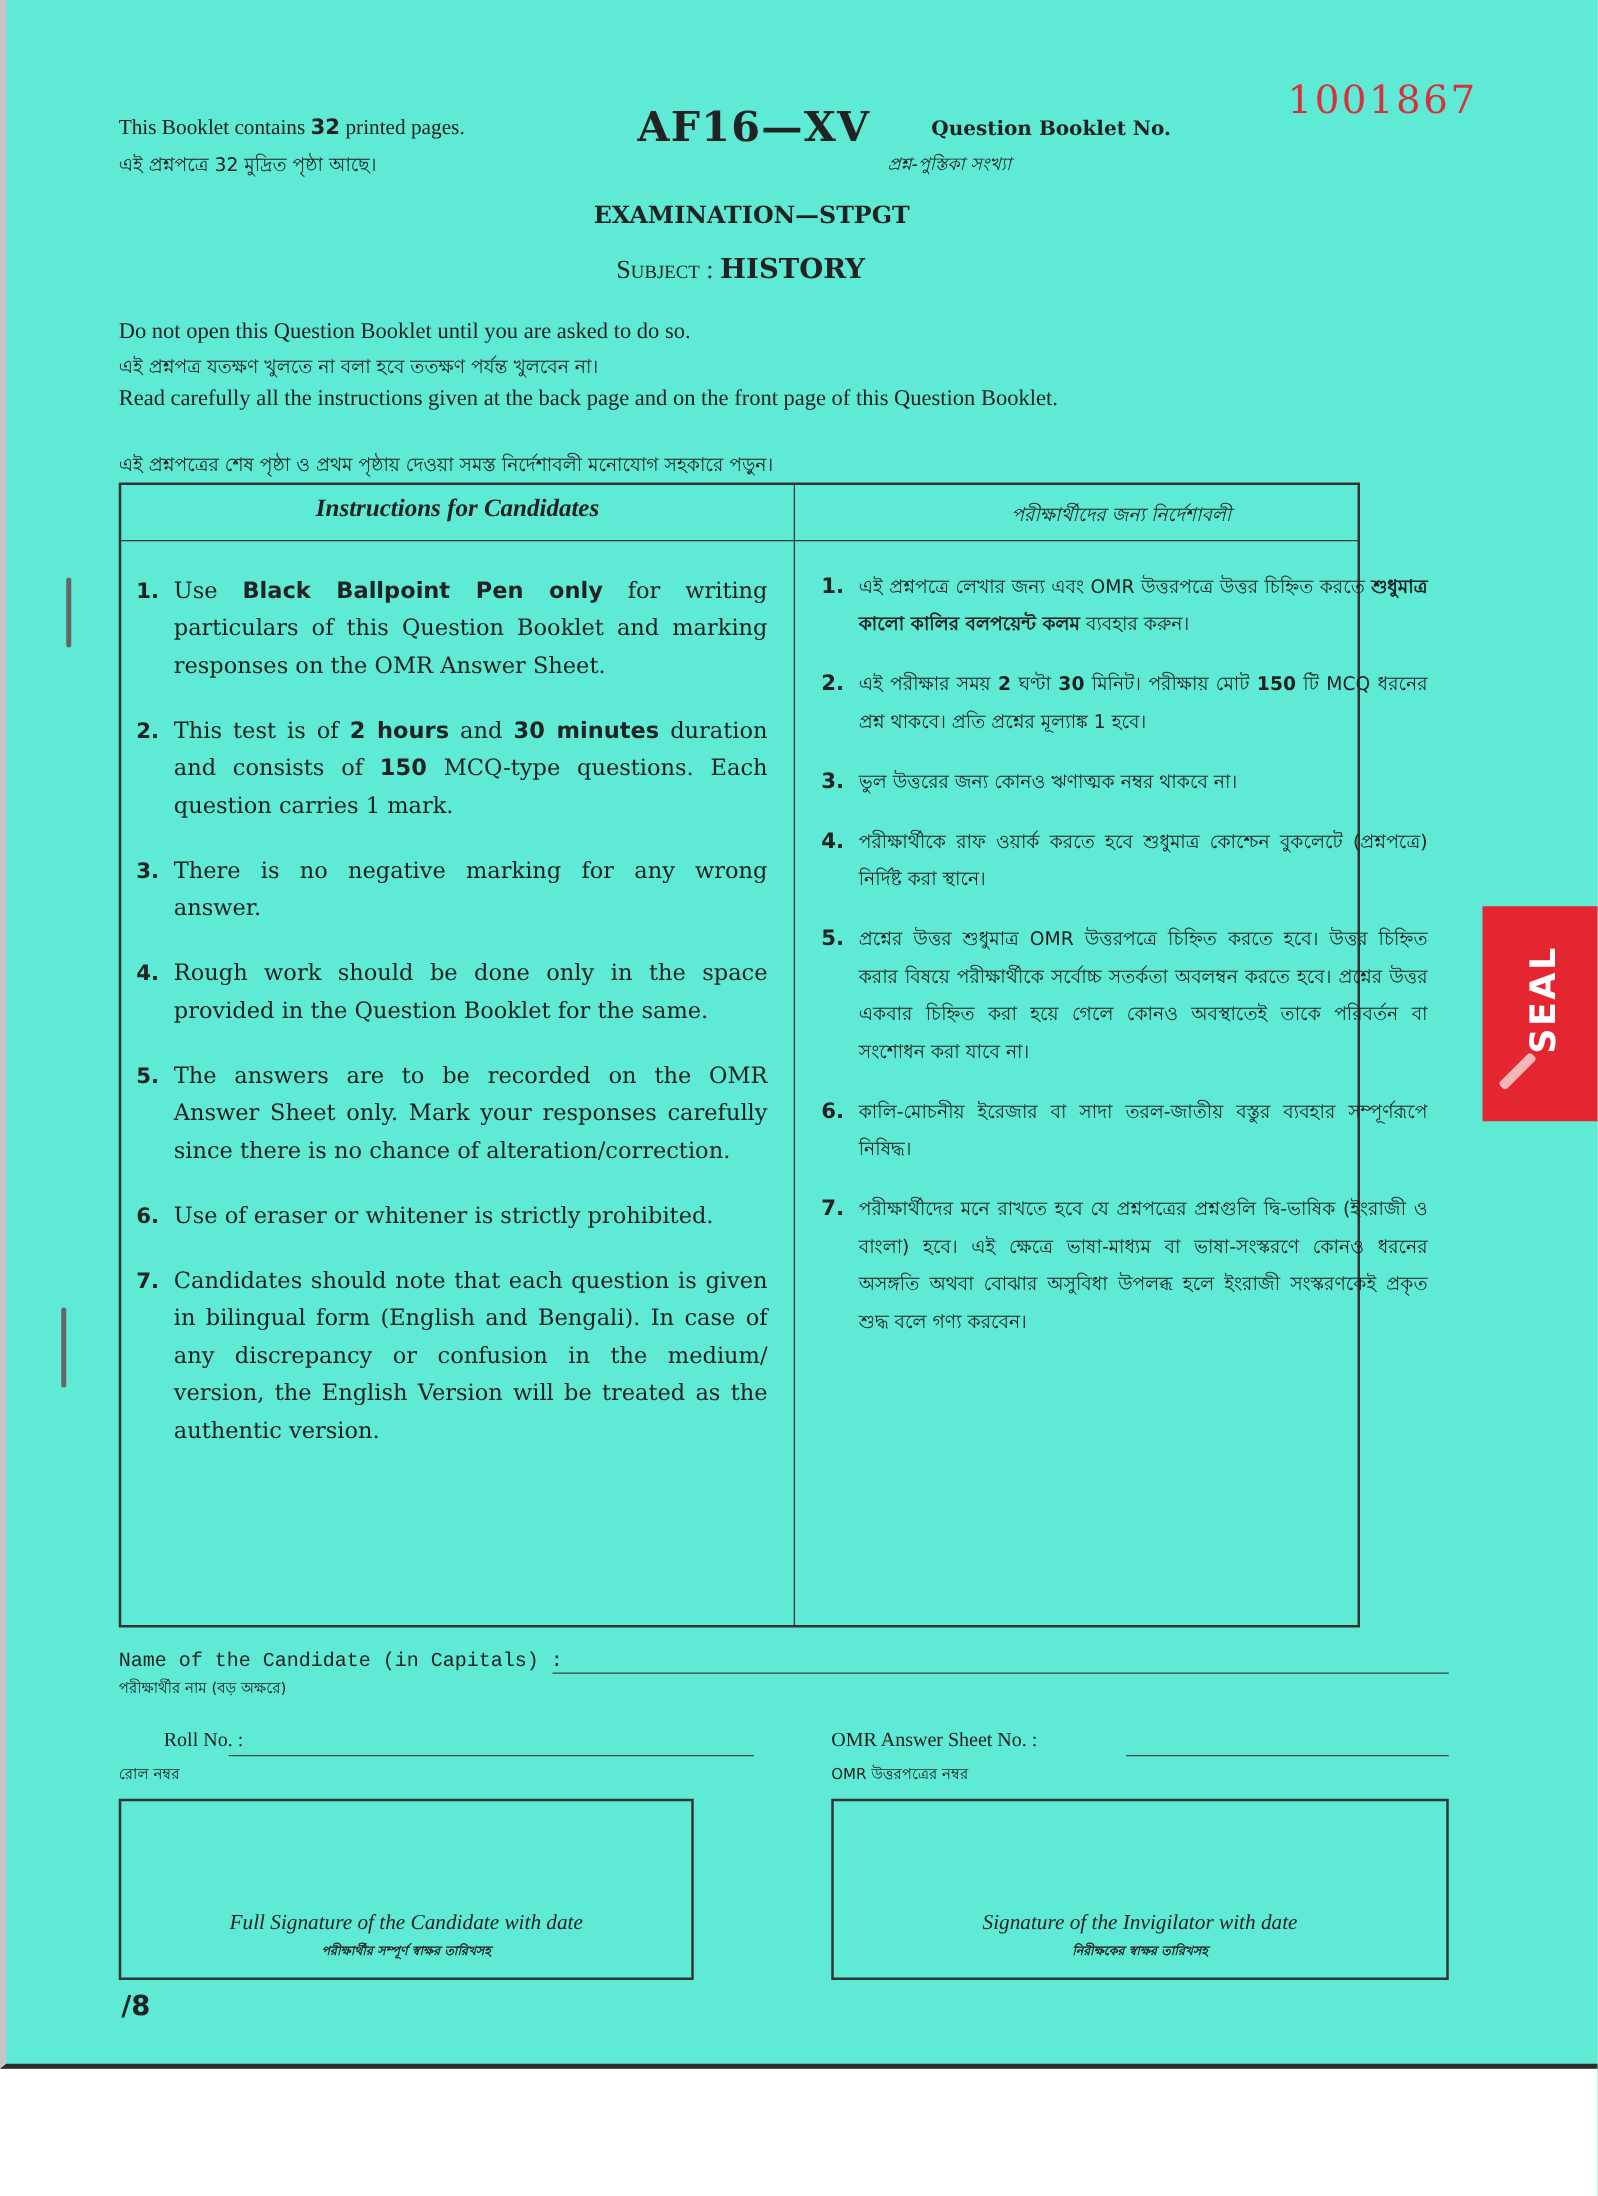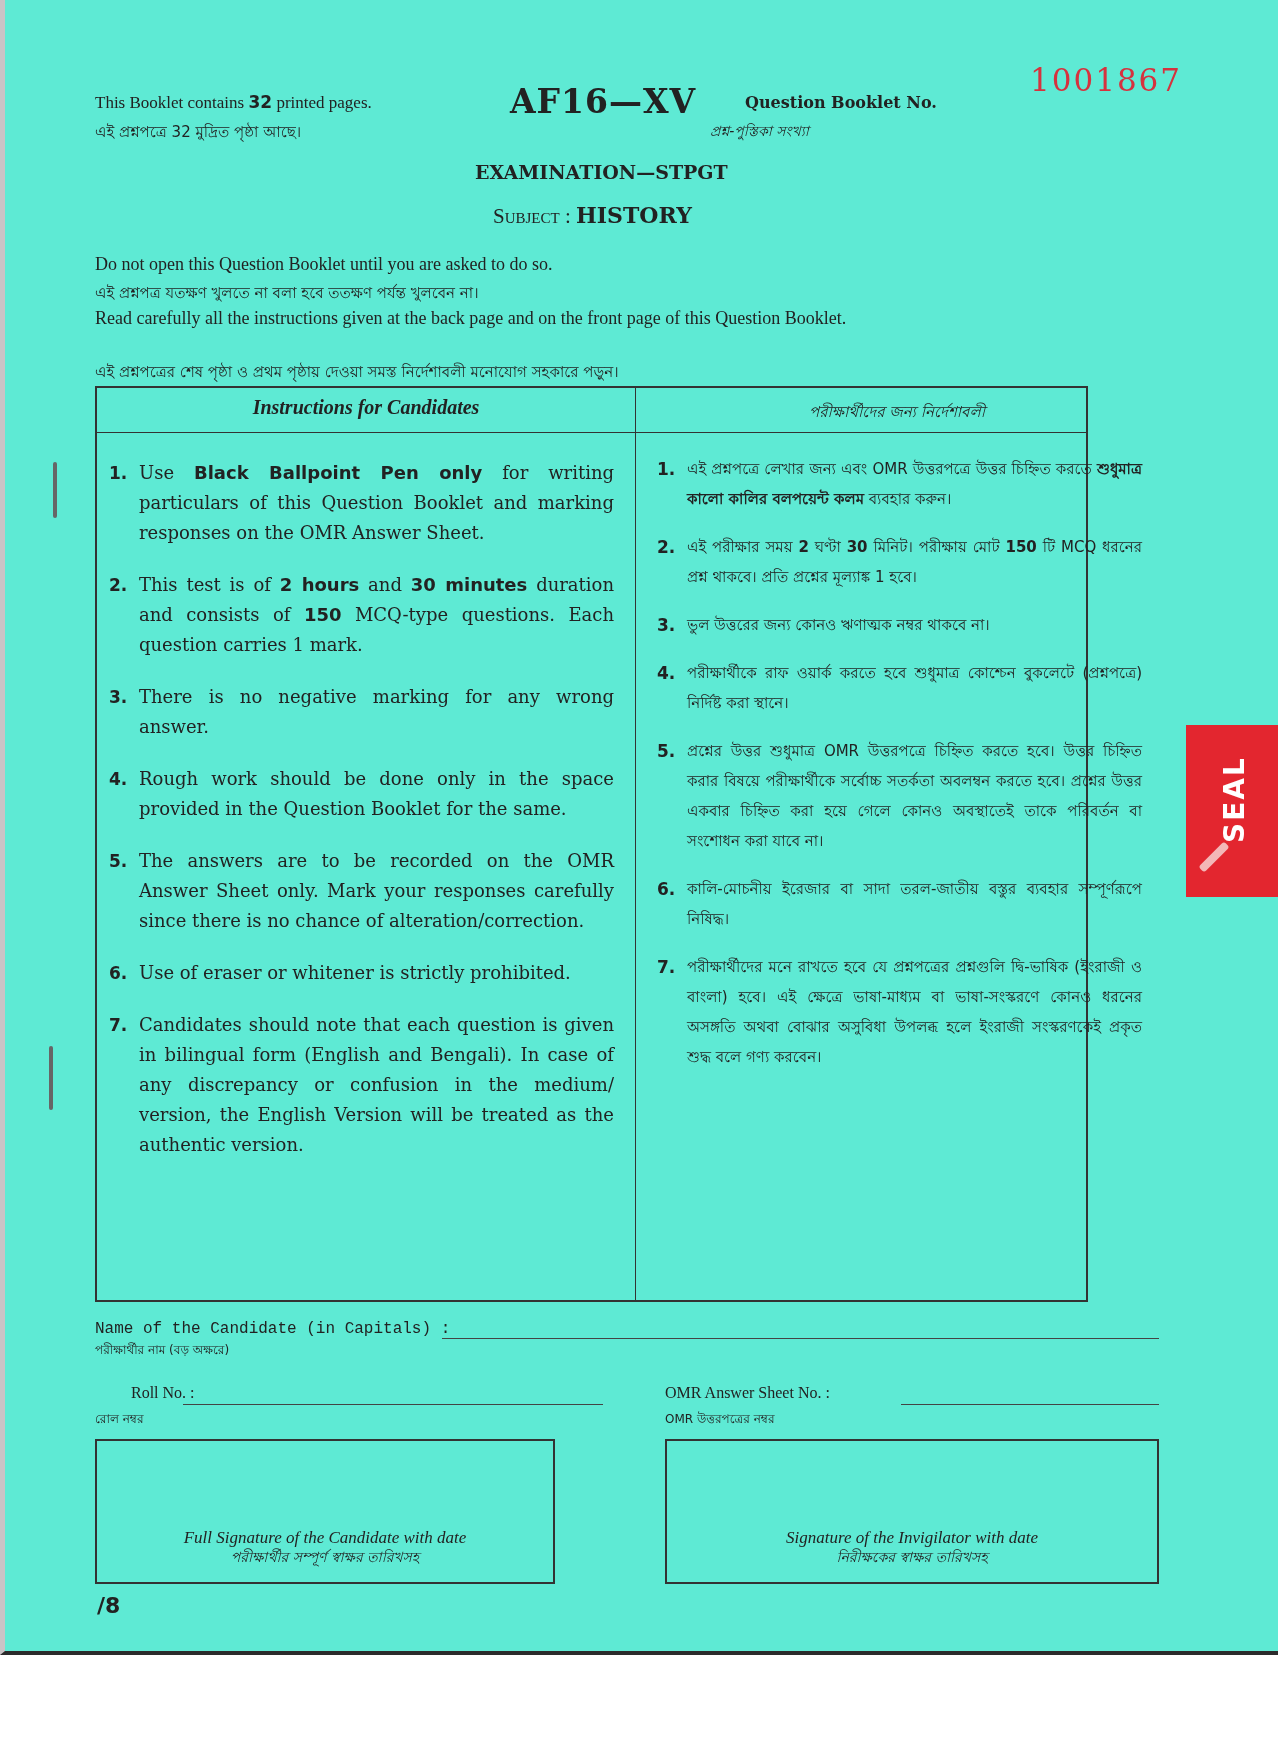--- a/index.html
+++ b/index.html
@@ -47,21 +47,21 @@
     .col-bn .item { margin-bottom: 18px; }
     .txt b { font-family: "DejaVu Sans", sans-serif; }
     .field-en { font-size: 16px; font-family: "Liberation Serif", serif; }
     .field-bn { font-size: 12px; font-family: "DejaVu Sans", sans-serif; }
     .uline { border-bottom: 1.5px solid #444; position: absolute; }
     .sigbox {
       position: absolute; top: 1439px; height: 145px; border: 2px solid #333; box-sizing: border-box;
       text-align: center;
     }
     .sigbox .en { position: absolute; left: 0; right: 0; bottom: 34px; font-style: italic; font-size: 17px; font-family: "Liberation Serif", serif; }
-    .sigbox .bn { position: absolute; left: 0; right: 0; bottom: 12px; font-style: italic; font-size: 14px; font-family: "DejaVu Sans", sans-serif; }
+    .sigbox .bn { position: absolute; left: 0; right: 0; bottom: 12px; font-style: italic; font-size: 10px; font-family: "DejaVu Sans", sans-serif; font-weight: bold; }
     .page-mark { left: 92px; top: 1593px; font-size: 22px; font-weight: bold; font-family: "DejaVu Sans", sans-serif; }
     .seal {
       position: absolute; left: 1186px; top: 725px; width: 92px; height: 172px;
       background: #e3262f;
     }
     .seal .seal-text {
       position: absolute; left: 10px; top: 42px; width: 100px;
       transform: rotate(-90deg); transform-origin: left top;
       color: #fff; font-family: "DejaVu Sans", sans-serif; font-size: 28px; font-weight: bold; letter-spacing: 2px;
       top: 118px; left: 32px;

